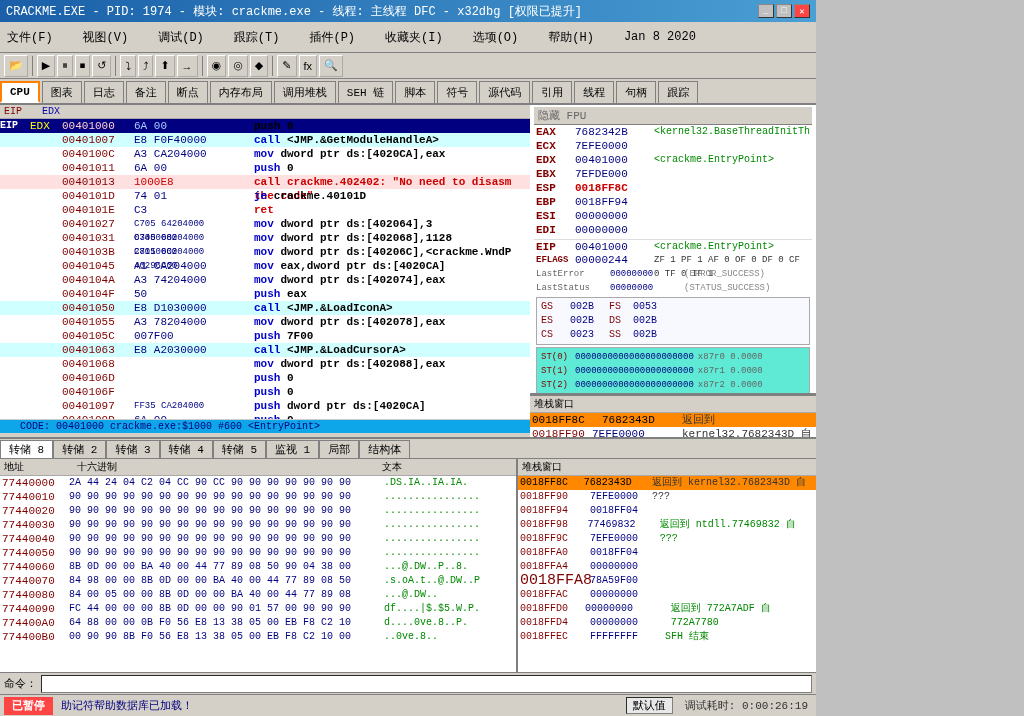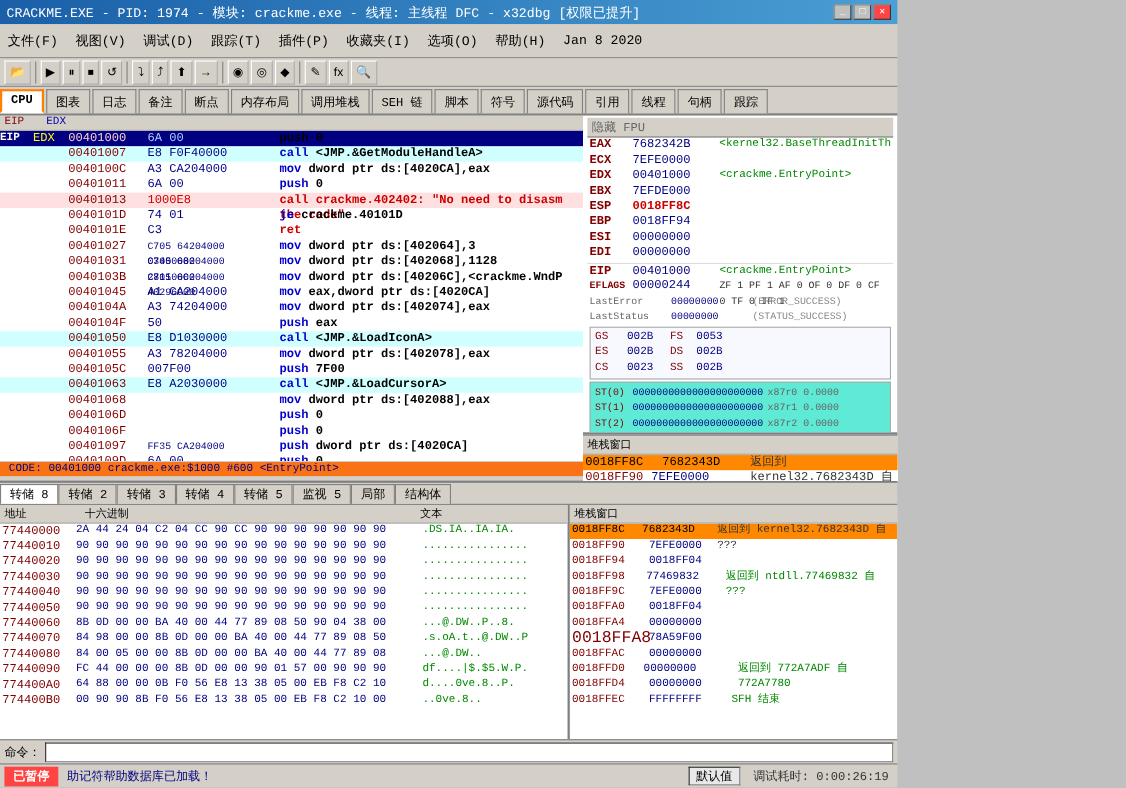--- a/index.html
+++ b/index.html
@@ -37,21 +37,21 @@
       align-items: center;
       justify-content: center;
       cursor: pointer;
     }
     
     #menu-bar {
       background: #d4d0c8;
       border-bottom: 1px solid #808080;
       padding: 15px 4px;
       display: flex;
-      gap: 10px;
+      gap: 24px;
       height: 20px;
       align-items: center;
     }
     .menu-item {
       font-size: 12px;
       cursor: pointer;
       padding: 1px 3px;
     }
     
     #toolbar {
@@ -250,22 +250,22 @@
       width: 530px;
       overflow: hidden;
     }
     #right-col {
       flex: 1;
       display: flex;
       flex-direction: column;
       overflow: hidden;
     }
     .code-status {
-      background: #f97316;
-      padding: 1px 8px;
+      background: #0ea5e9;
+      padding: 1px 20px;
       font-size: 10px;
       border-top: 1px solid #ccc;
       color: #000080;
     }
     
     .row-red { background: #ffe0e0 !important; }
     .row-cyan { background: #d0ffff !important; }
     .row-selected { background: #000080 !important; color: #ffffff !important; }
     
     .reg-highlight { color: #cc0000; font-weight: bold; }
@@ -765,21 +765,21 @@
         <div class="bottom-tab">
           <span>转储 3</span>
         </div>
         <div class="bottom-tab">
           <span>转储 4</span>
         </div>
         <div class="bottom-tab">
           <span>转储 5</span>
         </div>
         <div class="bottom-tab">
-          <span>监视 5</span>
+          <span>监视 1</span>
         </div>
         <div class="bottom-tab">
           <span>局部</span>
         </div>
         <div class="bottom-tab">
           <span>结构体</span>
         </div>
       </div>
 
       <div id="bottom-panes">

